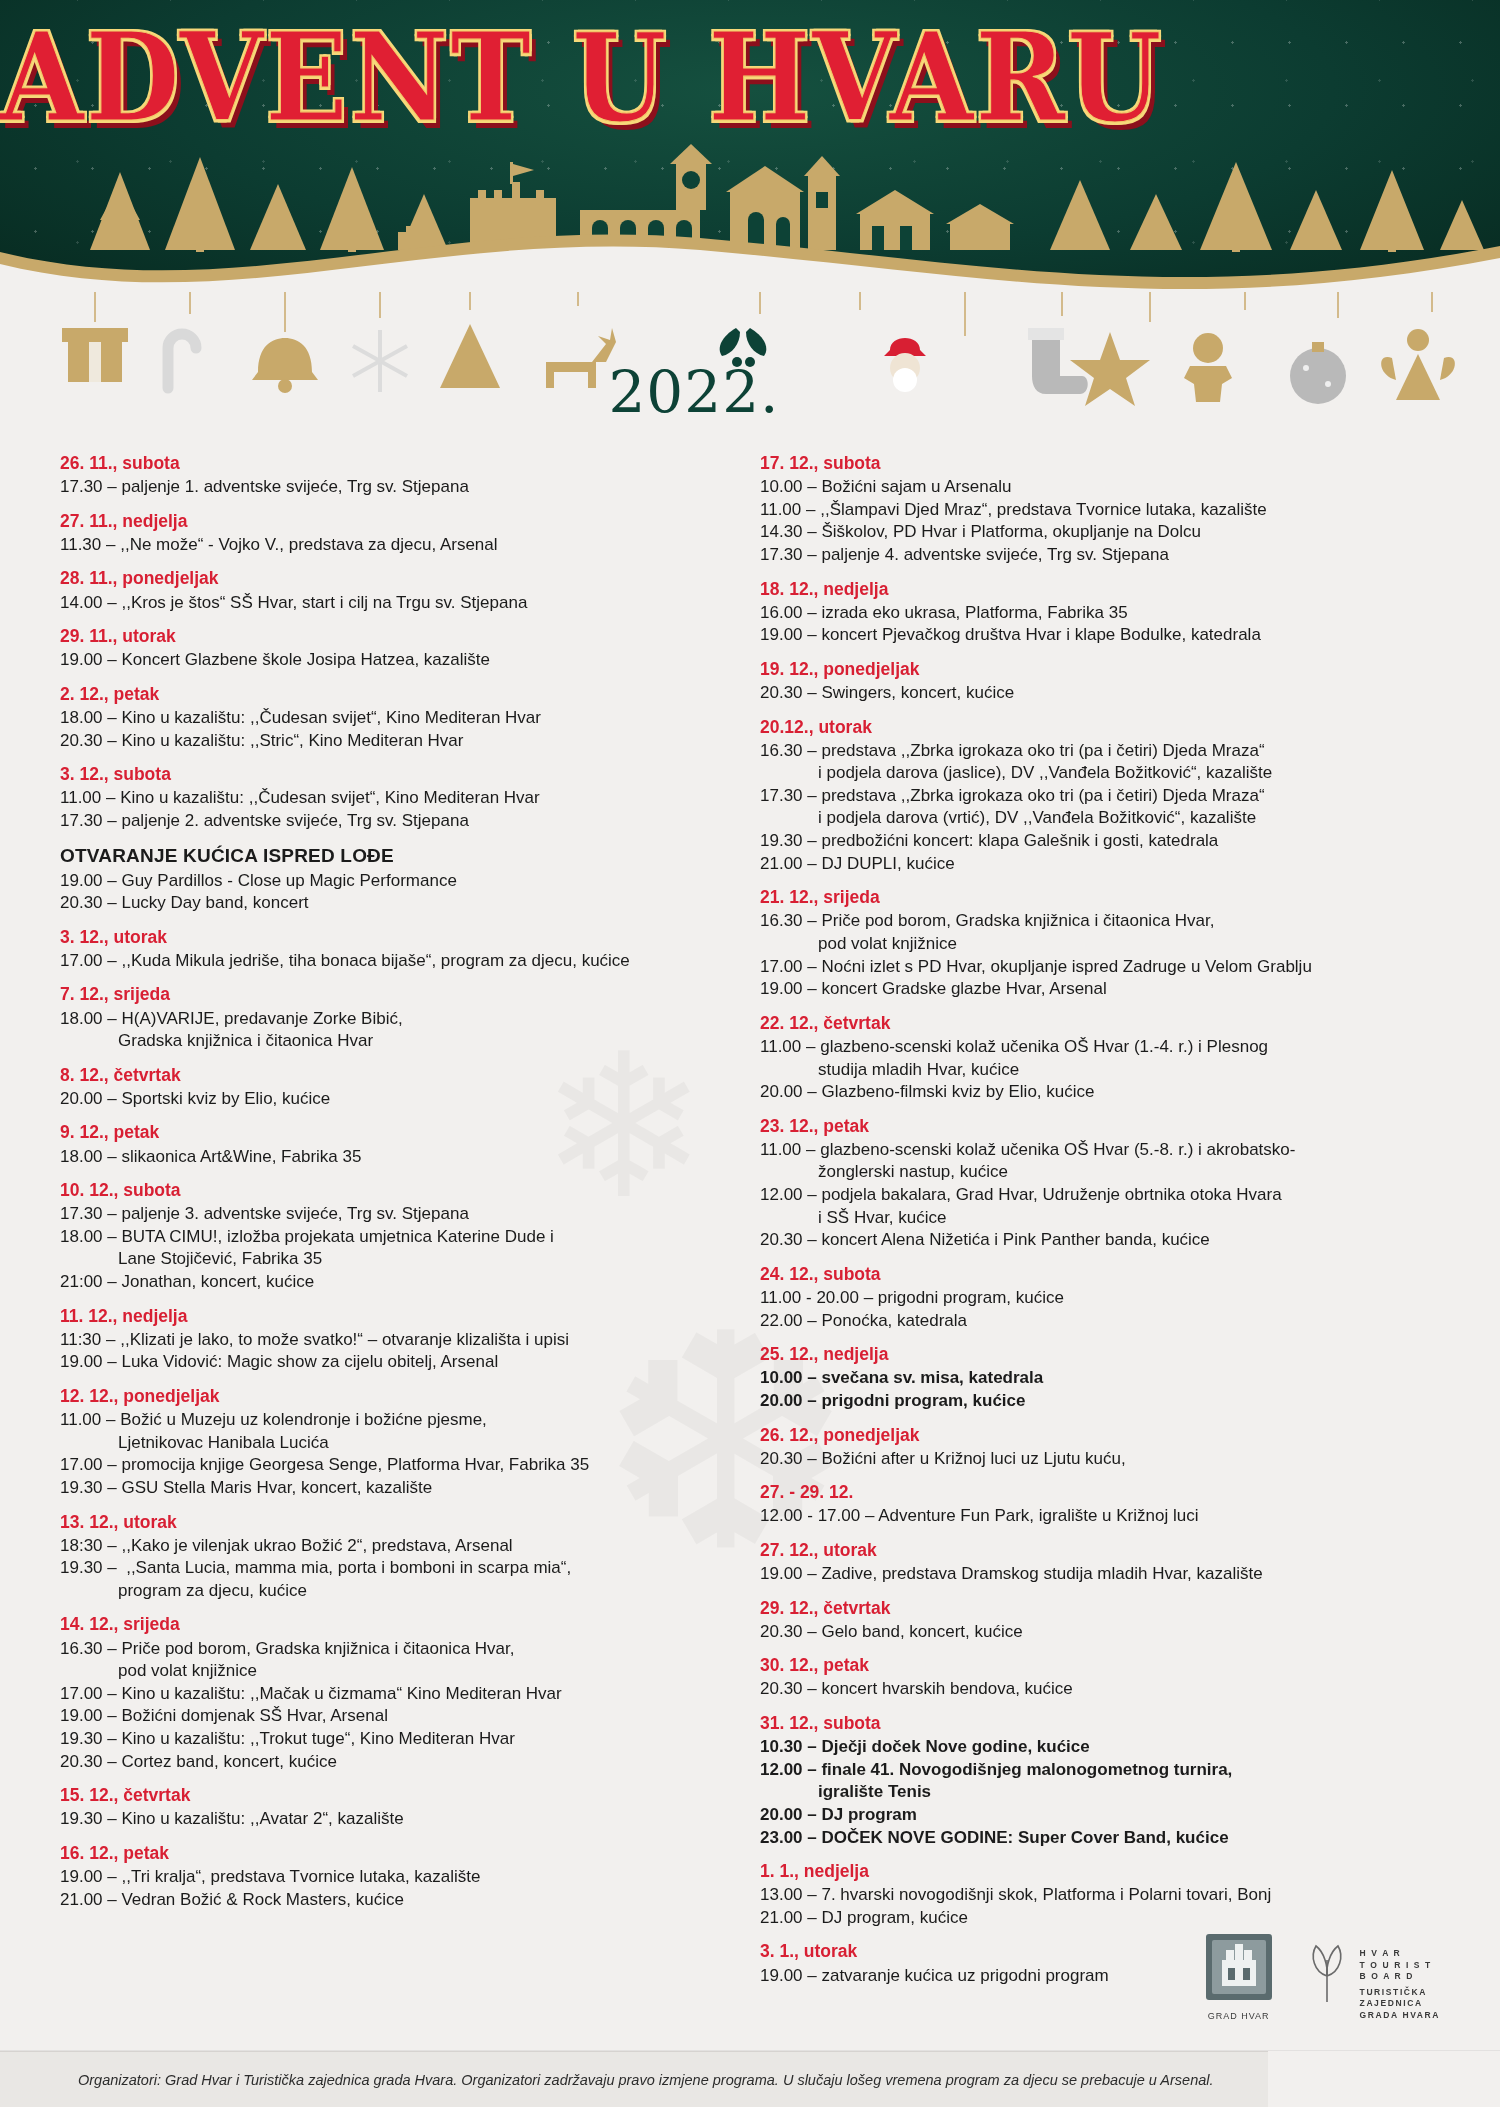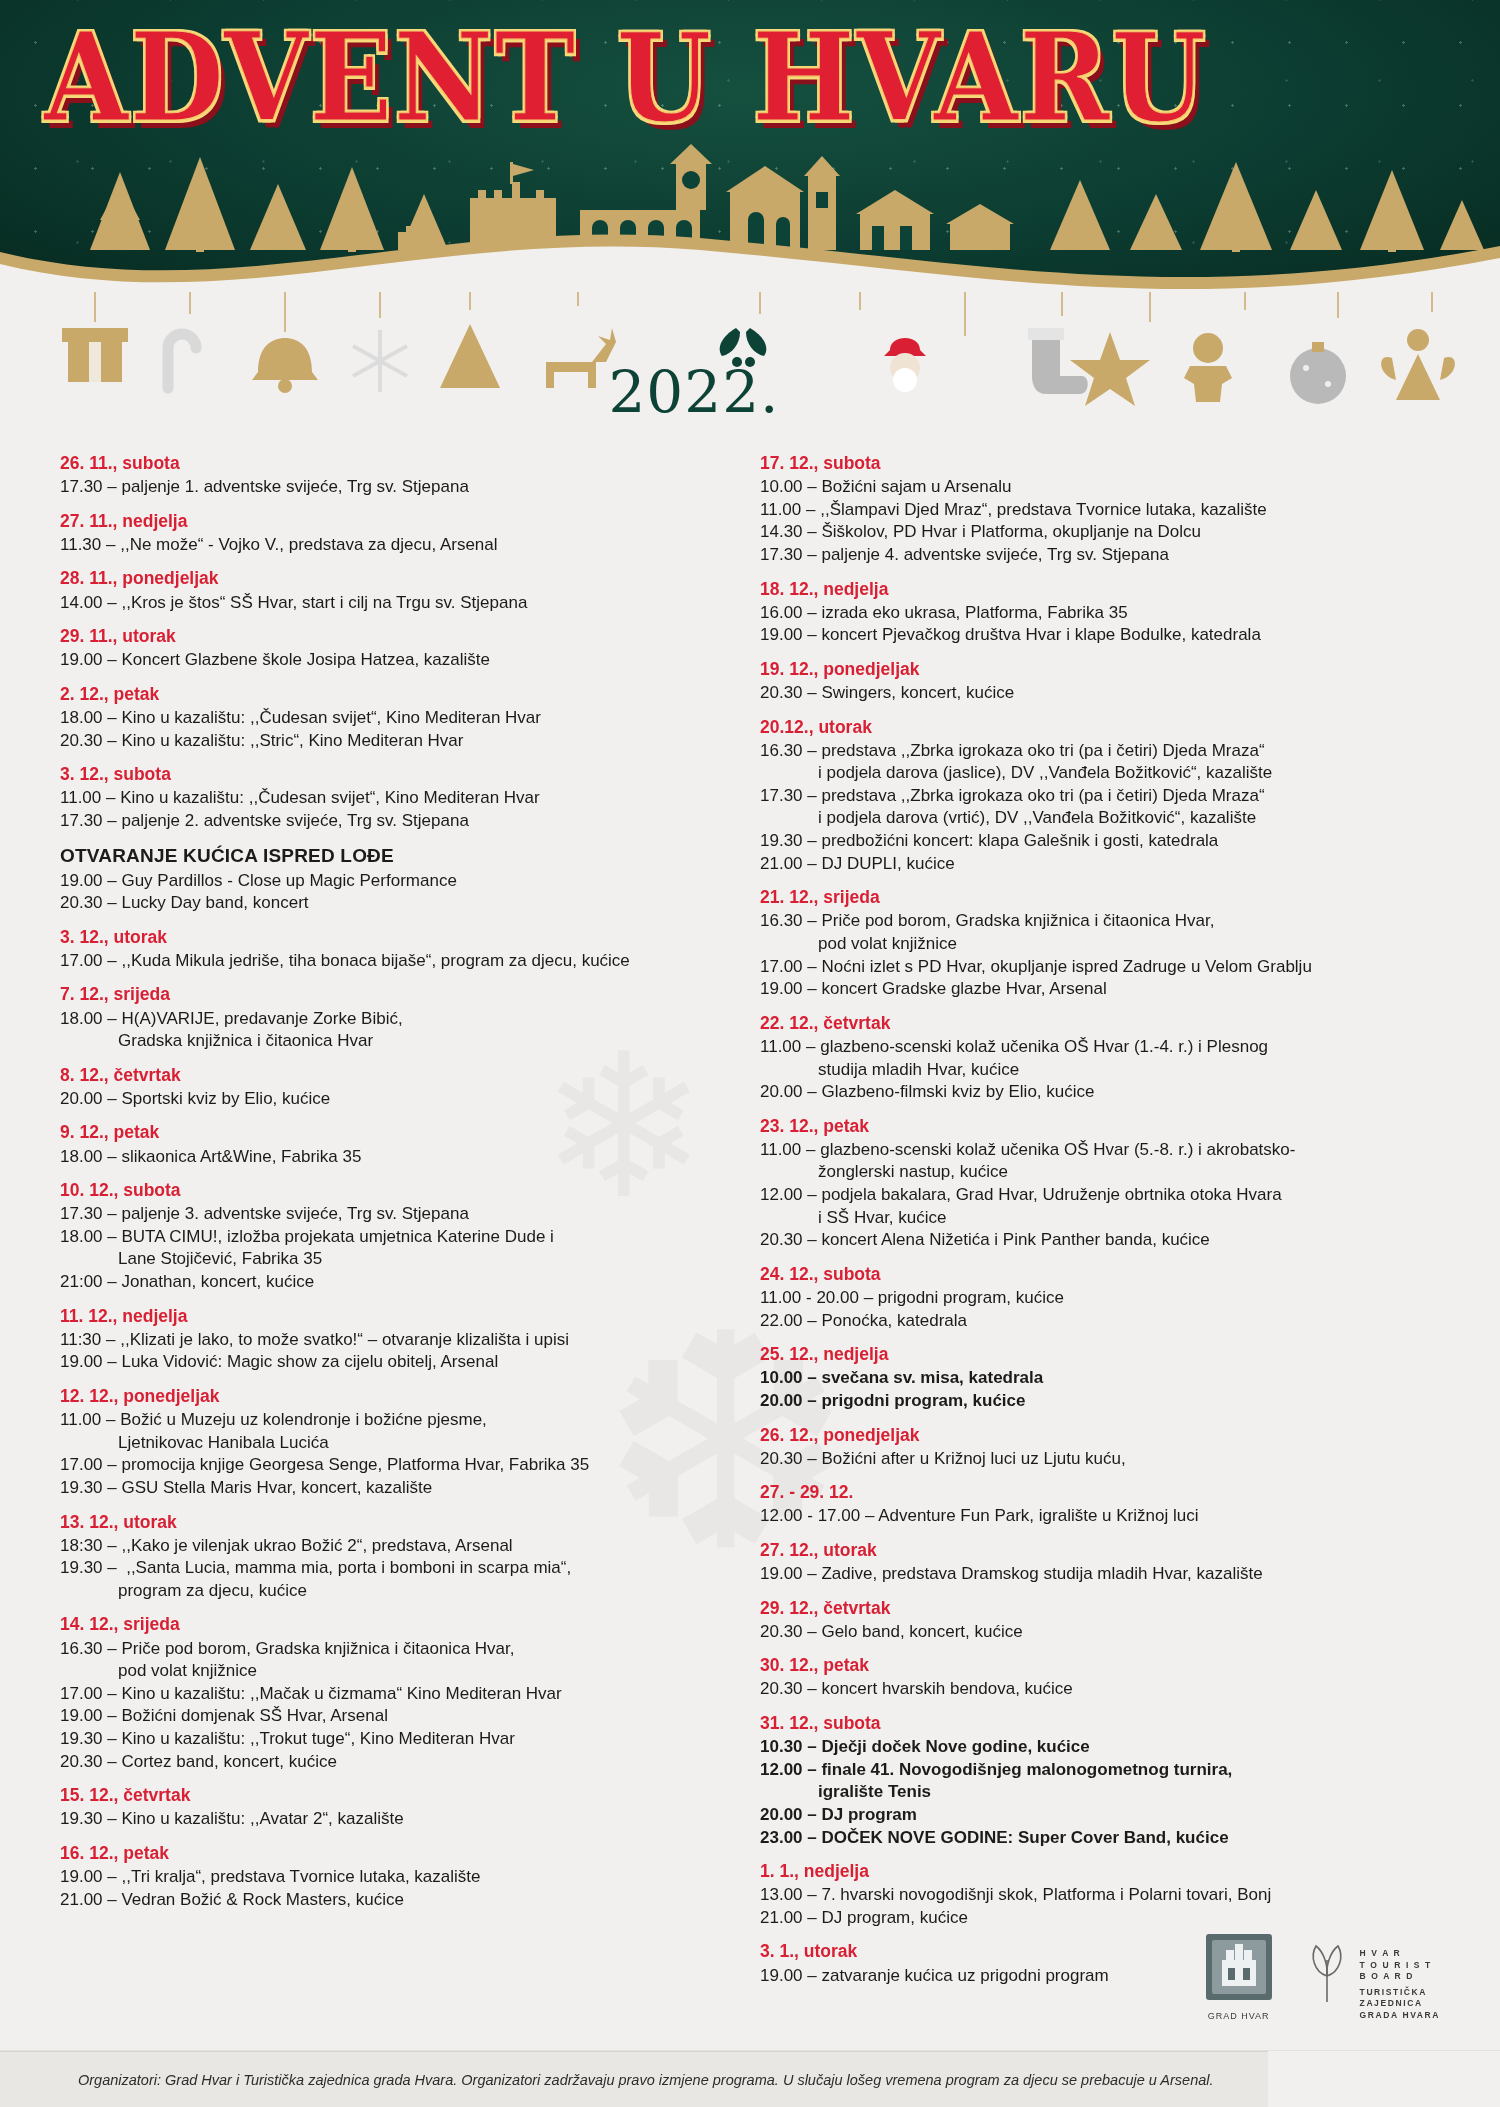--- a/index.html
+++ b/index.html
@@ -30,22 +30,21 @@
   .header-dots {
     position: absolute; inset: 0;
     background-image:
       radial-gradient(circle, rgba(255,255,255,.25) 1px, transparent 1.4px),
       radial-gradient(circle, rgba(255,255,255,.14) 1px, transparent 1.4px);
     background-size: 57px 63px, 93px 81px;
     background-position: 7px 11px, 31px 40px;
   }
   .title-wrap {
     position: absolute;
-    top: 22px; left: 16px; width: 1220px;
-    text-align: center;
+    top: 22px; left: 0; width: 1220px;
     z-index: 5;
   }
   .main-title {
     font-family: "DejaVu Serif", serif;
     font-weight: bold;
     font-size: 108px;
     letter-spacing: 2px;
     color: #e01f33;
     text-shadow:
        -2px -2px 0 #f7d97a,

